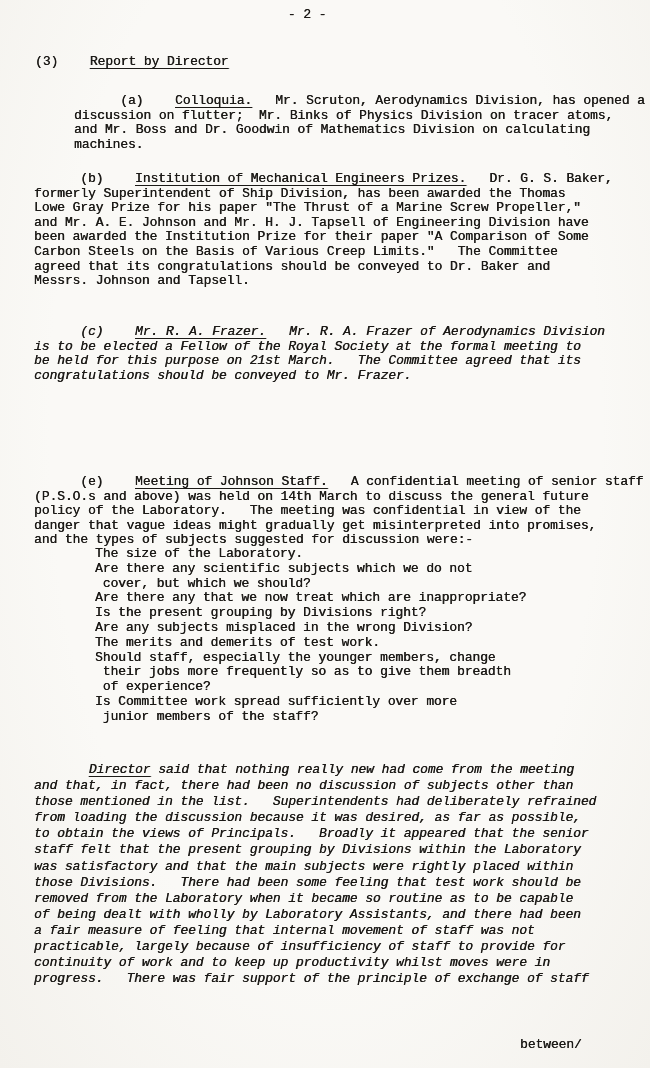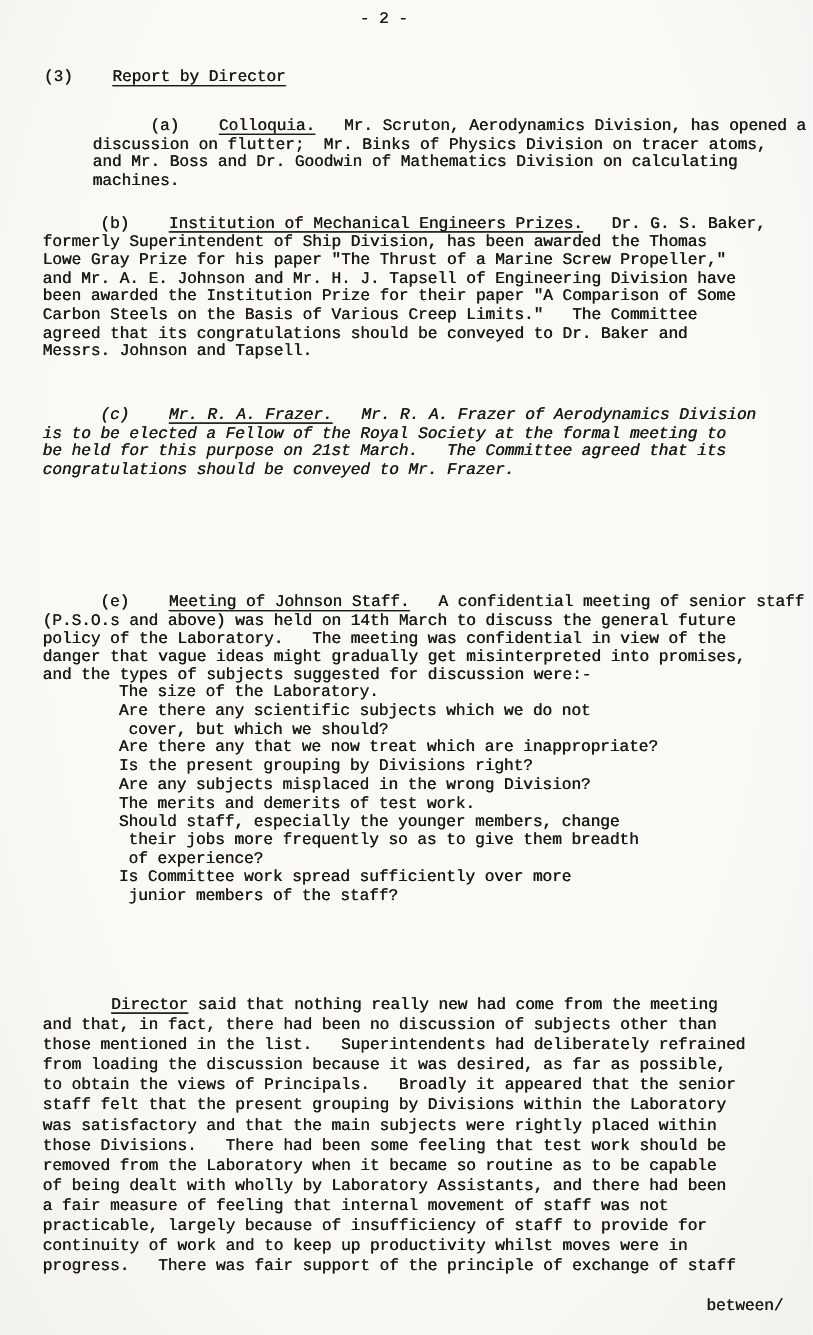--- a/index.html
+++ b/index.html
@@ -28,22 +28,22 @@
     padding-left: 24px;
   }
   #page-number { top: 8px; left: 0; width: 614px; text-align: center; }
   #section-heading { top: 55px; left: 35px; }
   #para-colloquia { top: 94px; left: 34px; margin-left: 40px; }
   #para-imeche { top: 172px; left: 34px; }
   #para-frazer { top: 325px; left: 34px; font-style: italic; }
   #para-bristow { top: 412px; left: 34px; }
   #para-senior-staff { top: 475px; left: 34px; }
   #topics-list { top: 547px; left: 95px; line-height: 14.8px; }
-  #para-director-summary { top: 796px; left: 34px; line-height: 16.1px; }
-  #catchword { top: 1038px; left: 565px; }
+  #para-director-summary { top: 762px; left: 34px; line-height: 16.1px; font-style: italic; }
+  #catchword { top: 1038px; left: 520px; }
 </style>
 </head>
 <body>
 
 <div class="page">
 
   <div class="block" id="page-number">- 2 -</div>
 
   <div class="block" id="section-heading"><span>(3) </span><span class="u">Report by Director</span></div>
 

